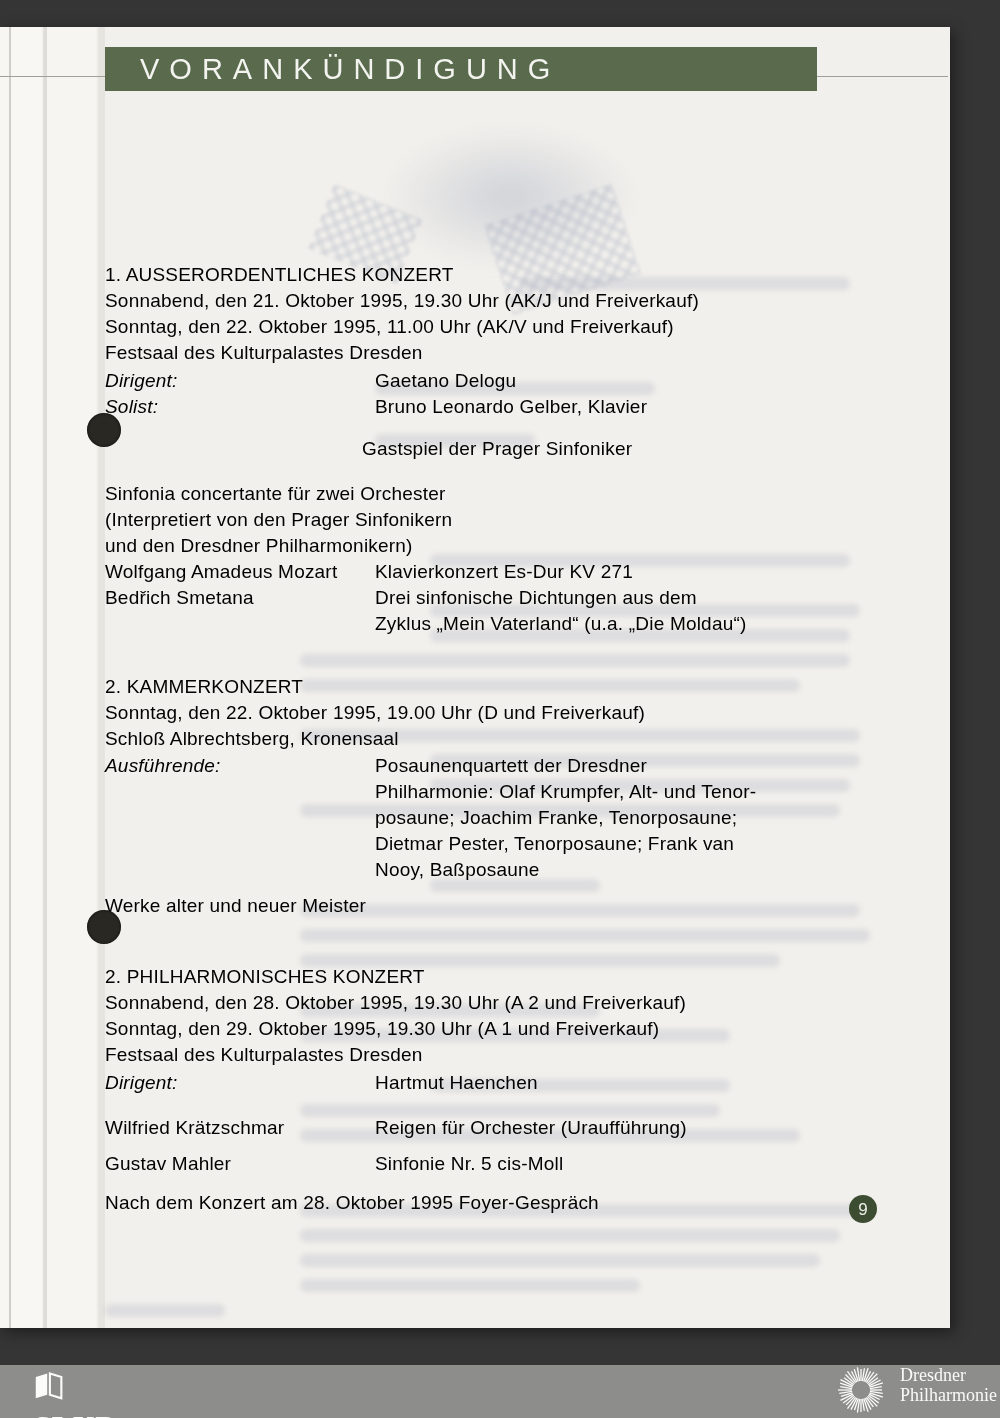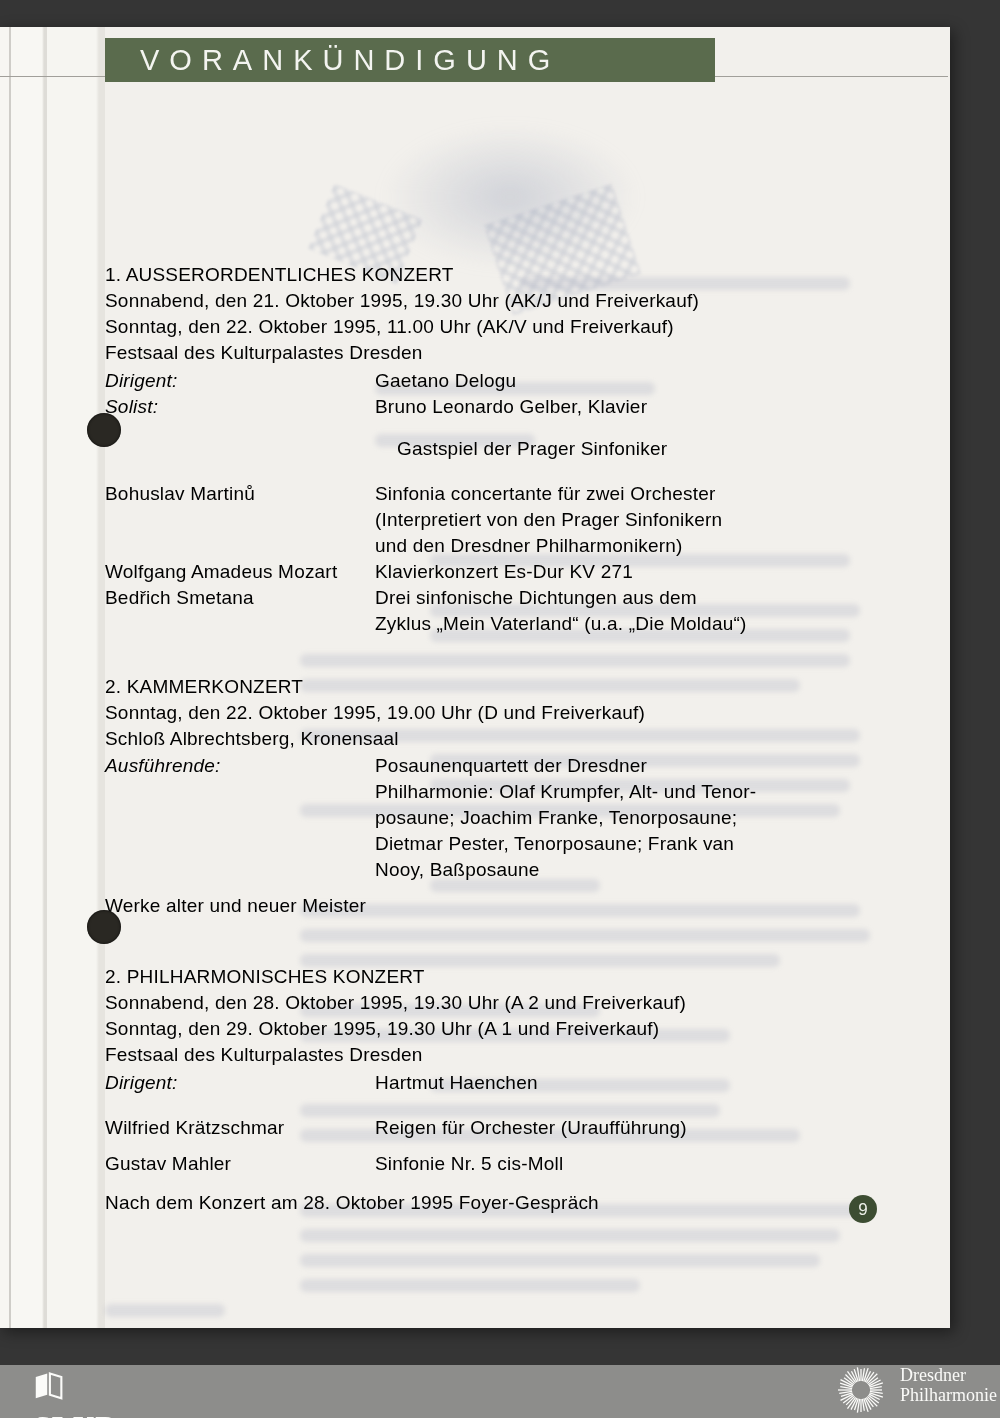--- a/index.html
+++ b/index.html
@@ -5,21 +5,21 @@
   html,body{margin:0;padding:0;}
   .scene{position:relative;width:1000px;height:1418px;background:#353535;overflow:hidden;
          font-family:"Liberation Sans",sans-serif;}
   
   .paper{position:absolute;left:0;top:27px;width:950px;height:1301px;background:#f2f0ec;
          box-shadow:4px 4px 14px rgba(0,0,0,.45);}
   .left-strip{position:absolute;left:0;top:0;width:105px;height:100%;
       background:linear-gradient(90deg,#f7f6f2 0 9px,#cfcdc8 9px 11px,#f8f7f3 11px 42px,
                  #dedcd7 44px 47px,#f6f5f1 47px 96px,#e6e4df 99px 105px);}
   .edge-line{position:absolute;left:0;top:49px;width:948px;height:1px;background:#a19f9a;z-index:1;}
-  .green-bar{position:absolute;left:105px;top:11px;width:610px;height:44px;background:#5a6b4d;
+  .green-bar{position:absolute;left:105px;top:20px;width:712px;height:44px;background:#5a6b4d;
       z-index:2;display:flex;align-items:center;padding-left:35px;box-sizing:border-box;}
   .green-bar span{color:#f3f4f0;font-size:29px;letter-spacing:10px;font-weight:400;white-space:nowrap;}
   
   .block{position:absolute;left:105px;width:660px;z-index:3;}
   .line{font-size:19px;line-height:26px;color:#000000;letter-spacing:.2px;white-space:nowrap;}
   .grid{display:grid;grid-template-columns:270px 1fr;}
   .italic{font-style:italic;}
   .abs{position:absolute;z-index:3;}
   .gap10{margin-top:10px;}
   
@@ -103,25 +103,24 @@
       <div class="grid">
         <div class="line italic">Dirigent:</div>
         <div class="line">Gaetano Delogu</div>
       </div>
       <div class="grid">
         <div class="line italic">Solist:</div>
         <div class="line">Bruno Leonardo Gelber, Klavier</div>
       </div>
     </section>
 
-    <div class="abs line" style="left:397px;top:409px">Gastspiel der Prager Sinfoniker</div>
+    <div class="abs line" style="left:362px;top:409px">Gastspiel der Prager Sinfoniker</div>
 
     <section class="block" style="top:454px">
       <div class="grid">
-        <div class="line">Bohuslav Martinů</div>
         <div>
           <div class="line">Sinfonia concertante für zwei Orchester</div>
           <div class="line">(Interpretiert von den Prager Sinfonikern</div>
           <div class="line">und den Dresdner Philharmonikern)</div>
         </div>
       </div>
       <div class="grid">
         <div class="line">Wolfgang Amadeus Mozart</div>
         <div>
           <div class="line">Klavierkonzert Es-Dur KV 271</div>

